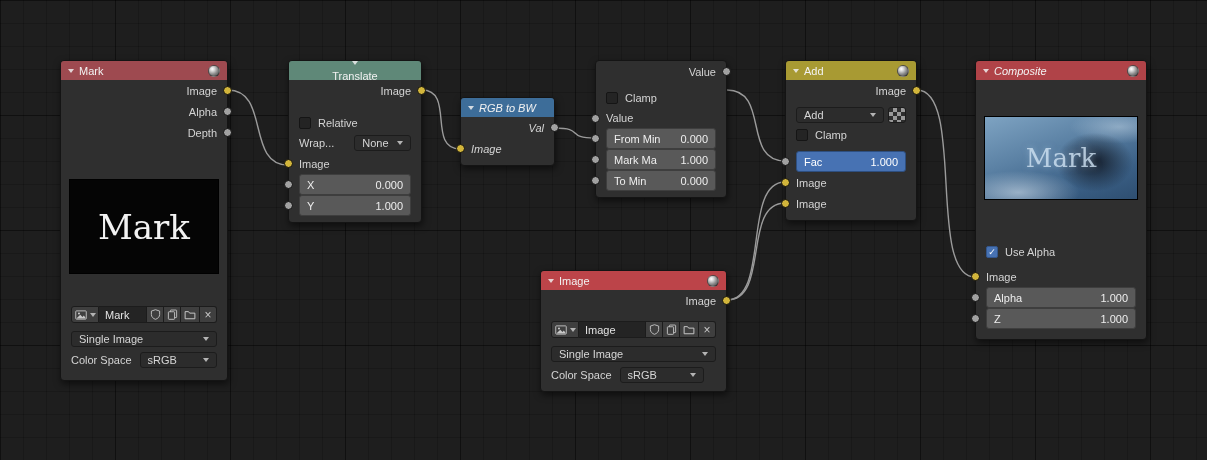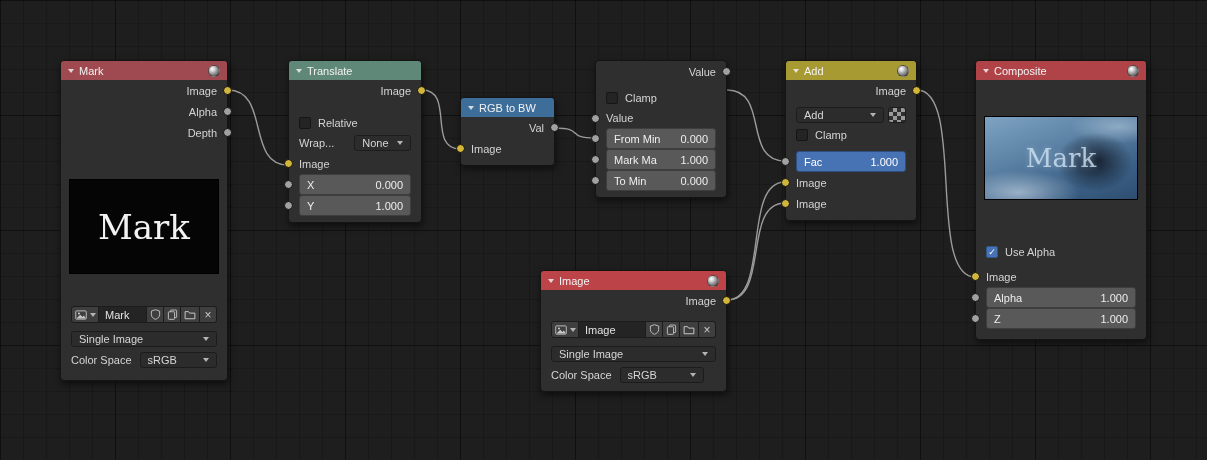--- a/index.html
+++ b/index.html
@@ -30,26 +30,26 @@
     width: 0; height: 0; flex: none;
     border-left: 3.5px solid transparent; border-right: 3.5px solid transparent;
     border-top: 4.5px solid rgba(238,238,238,0.85);
   }
   .sphere {
     width: 12px; height: 12px; border-radius: 50%; flex: none;
     background: radial-gradient(circle at 34% 30%, #ffffff 0%, #d8d8d8 22%, #8a8a8a 55%, #3a3a3a 100%);
     border: 1px solid rgba(0,0,0,0.35);
   }
   .hdr-mark { background: #9e4a50; }
-  .hdr-translate { background: #5f8878; }
+  .hdr-translate { background: #5f8878; flex-direction: column; }
   .hdr-rgbtobw { background: #3d6d99; }
   .hdr-maprange { background: #7257be; }
   .hdr-add { background: #a89a33; }
   .hdr-image { background: #bc4449; }
-  .hdr-composite { background: #b04348; }
+  .hdr-composite { background: #b04348; font-style: italic; }
   .row { position: relative; display: flex; align-items: center; height: 21px; padding: 0 10px; }
   .row.out { justify-content: flex-end; }
   .row.short { height: 20px; }
   .lbl { color: #d4d4d4; white-space: nowrap; }
   .socket {
     position: absolute; top: 50%; width: 9px; height: 9px; margin-top: -4.5px;
     border-radius: 50%; border: 1px solid #0e0e0e;
   }
   .socket.l { left: -5px; } .socket.r { right: -5px; }
   .sk-img { background: #d2b53b; } .sk-val { background: #a1a1a1; }
@@ -238,21 +238,21 @@
     <div class="row">
       <span class="socket l sk-val"></span>
       <div class="field">
         <span>Y</span>
         <span>1.000</span>
       </div>
     </div>
     <div class="sp6"></div>
   </div>
 
-  <div class="node" style="left:460px; top:97px; width:95px;">
+  <div class="node" style="left:460px; top:97px; width:95px;font-style:italic;">
     <div class="hdr hdr-rgbtobw">
       <span class="tri"></span>
       <span class="title">RGB to BW</span>
     </div>
     <div class="row out">
       <span class="lbl">Val</span>
       <span class="socket r sk-val"></span>
     </div>
     <div class="row">
       <span class="socket l sk-img"></span>

